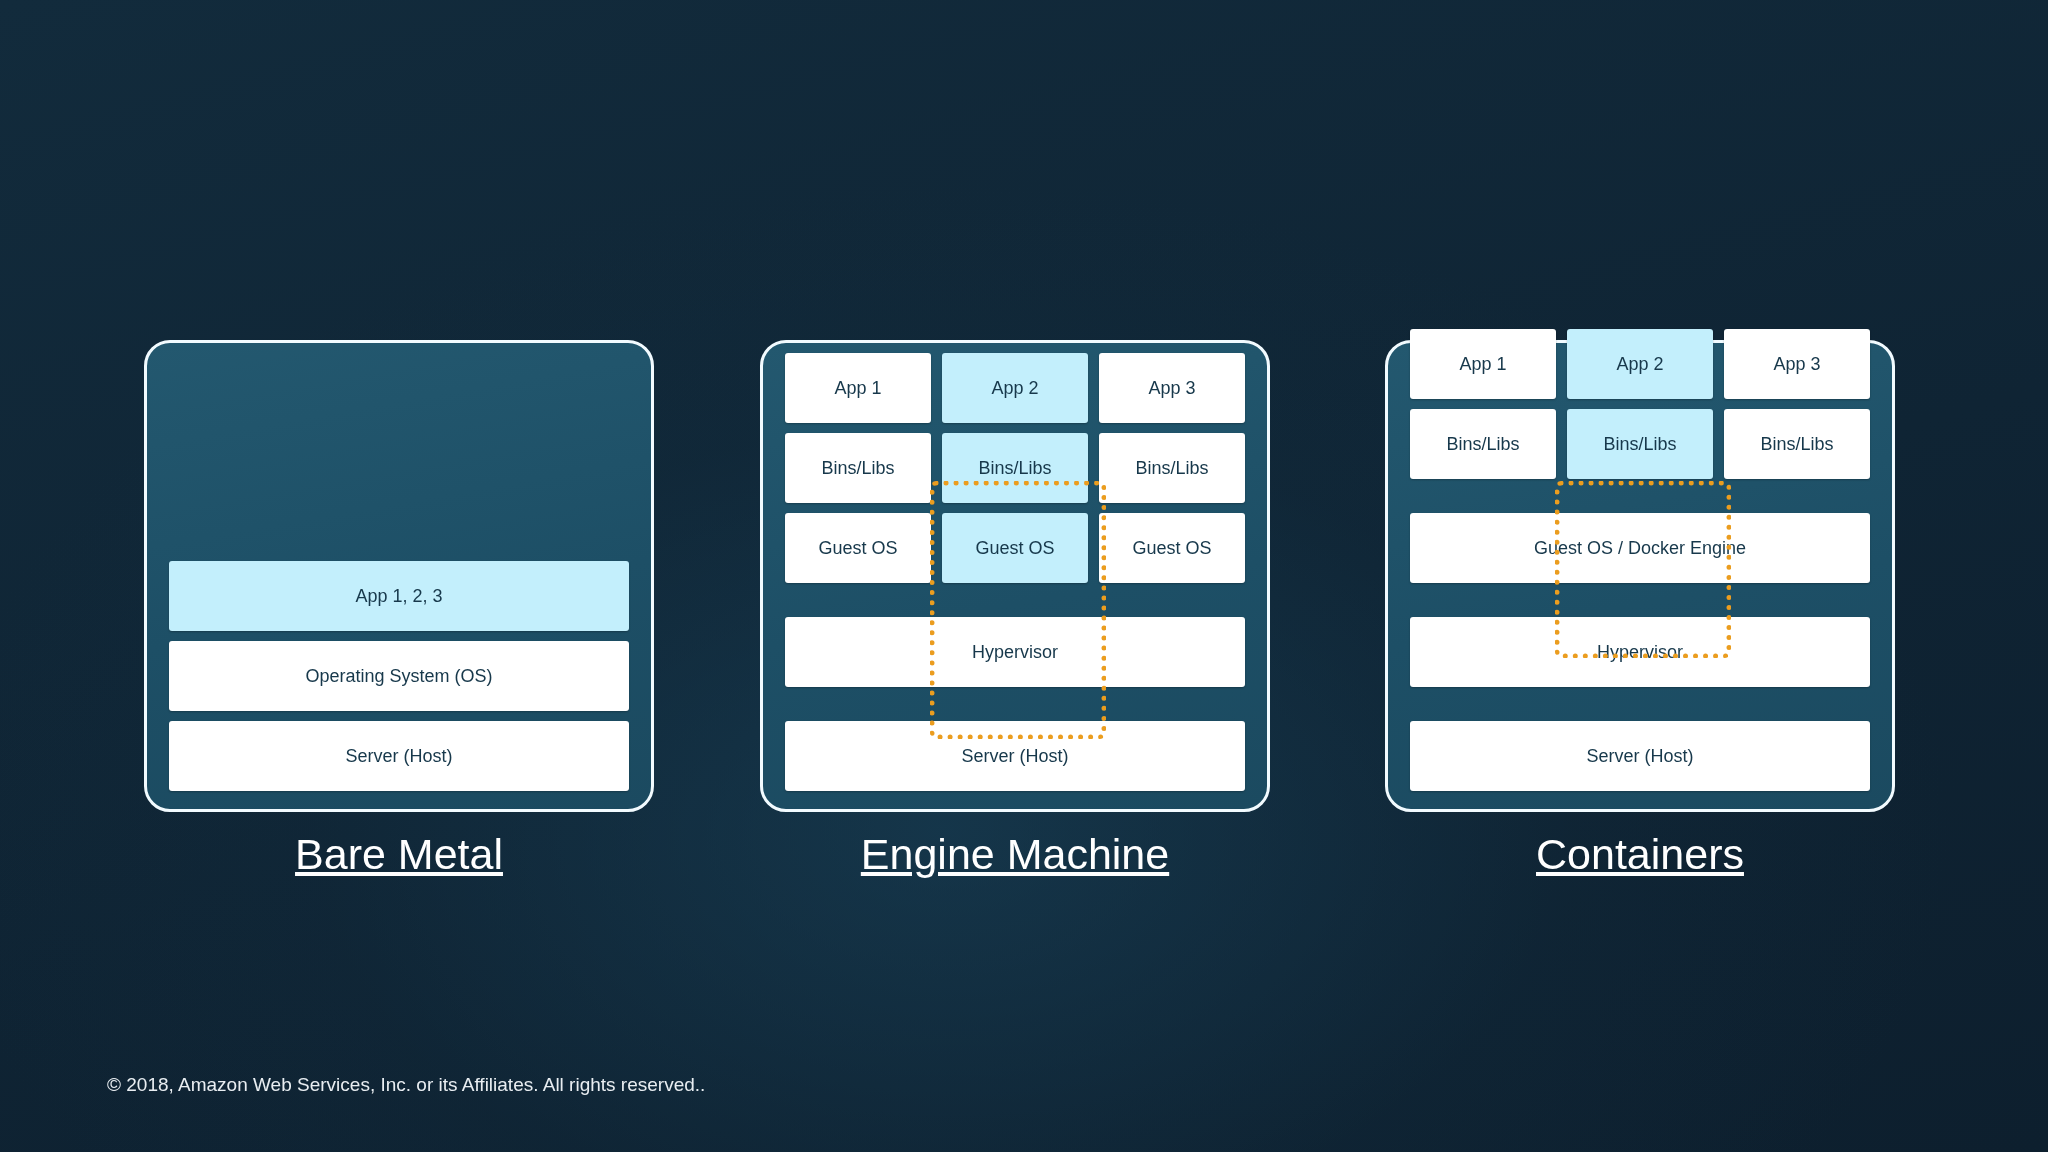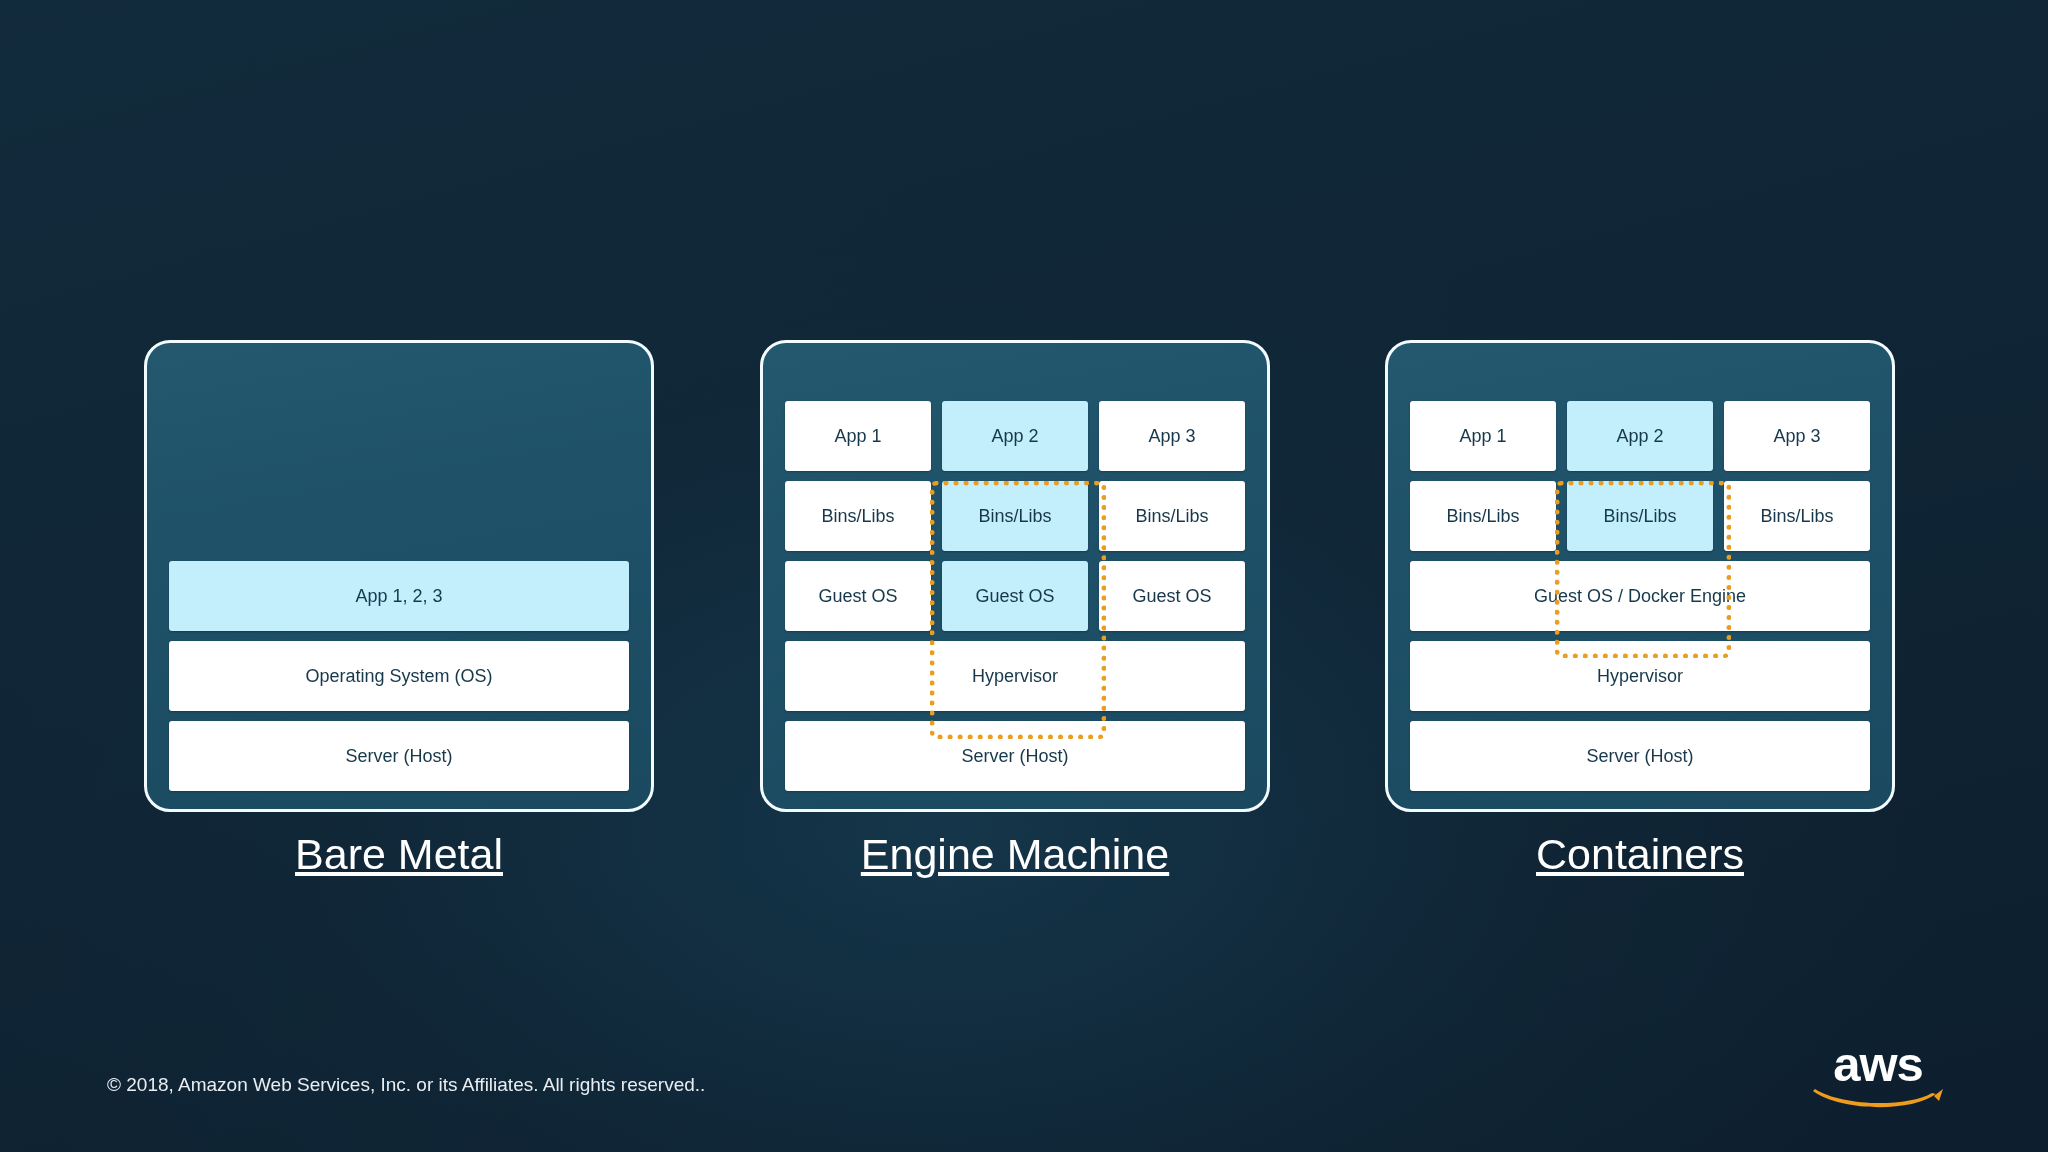--- a/index.html
+++ b/index.html
@@ -80,21 +80,21 @@
     color: #17384b;
     display: flex;
     align-items: center;
     justify-content: center;
     font-size: 18px;
     font-weight: 400;
     box-shadow: 0 1px 2px rgba(0,0,0,0.25);
     white-space: nowrap;
   }
   .cell.highlight { background: #c3effc; }
-  .cell.wide      { flex: 1 1 100%; }
+  .cell.wide      { flex: 1 1 100%; margin-top: 24px; }
 
   
   .spacer { flex: 1 1 auto; }
 
   
   .dotted {
     position: absolute;
     border: 5px dotted #eb9d1f;
     border-radius: 6px;
     pointer-events: none;
@@ -232,21 +232,14 @@
 
         <div class="dotted" style="left:167px; top:138px; width:166px; height:167px;"></div>
       </div>
       <div class="caption">Containers</div>
     </div>
 
   </div>
 
   <div class="footer-text">© 2018, Amazon Web Services, Inc. or its Affiliates. All rights reserved..</div>
 
-  <div class="aws-logo">
-    <div class="aws-wordmark">aws</div>
-    <svg class="aws-smile" viewBox="0 0 136 28">
-      <path d="M3 7 C30 27, 100 29, 126 10 L122 9 C96 24, 31 22, 5 5 Z" fill="#ef9b1e"></path>
-      <path d="M124 12 L133 5 L129 17 Z" fill="#ef9b1e"></path>
-    </svg>
-  </div>
 
 </div>
 
 </body></html>

